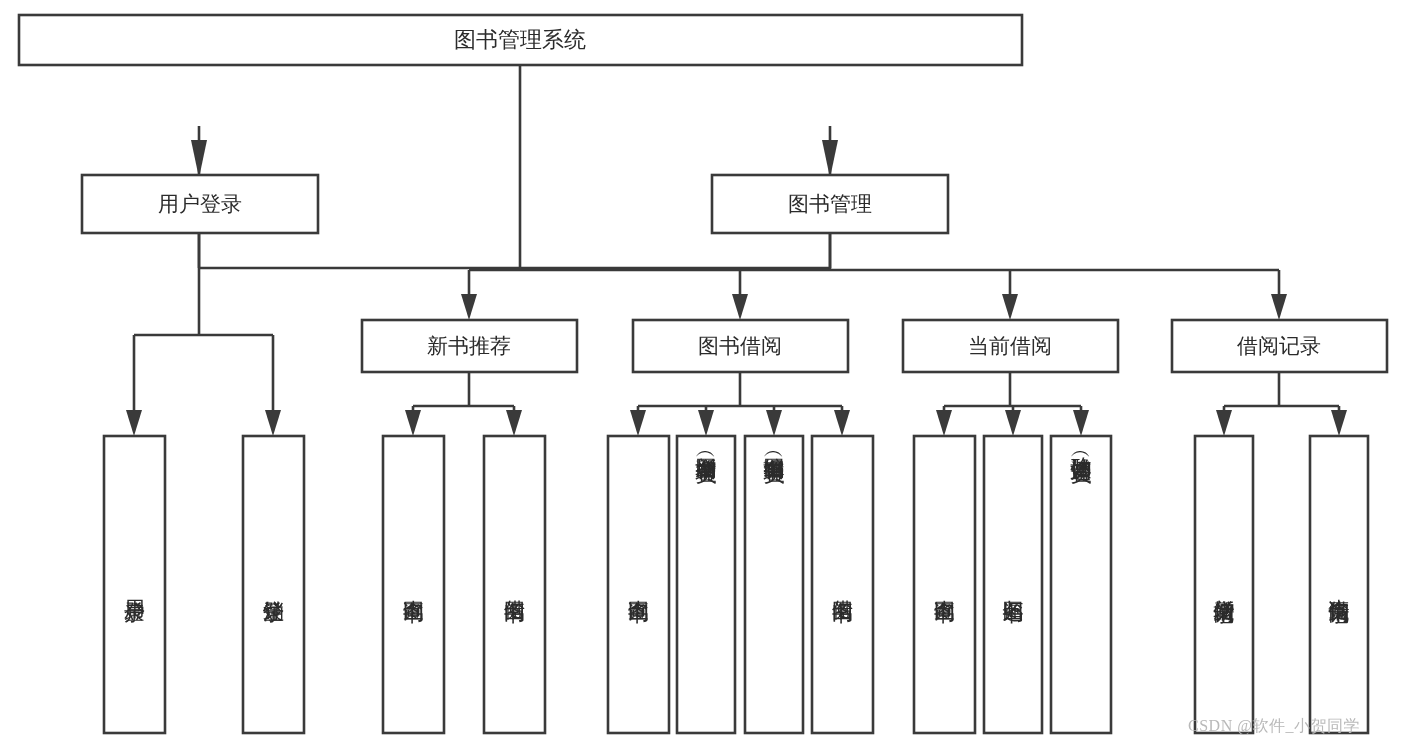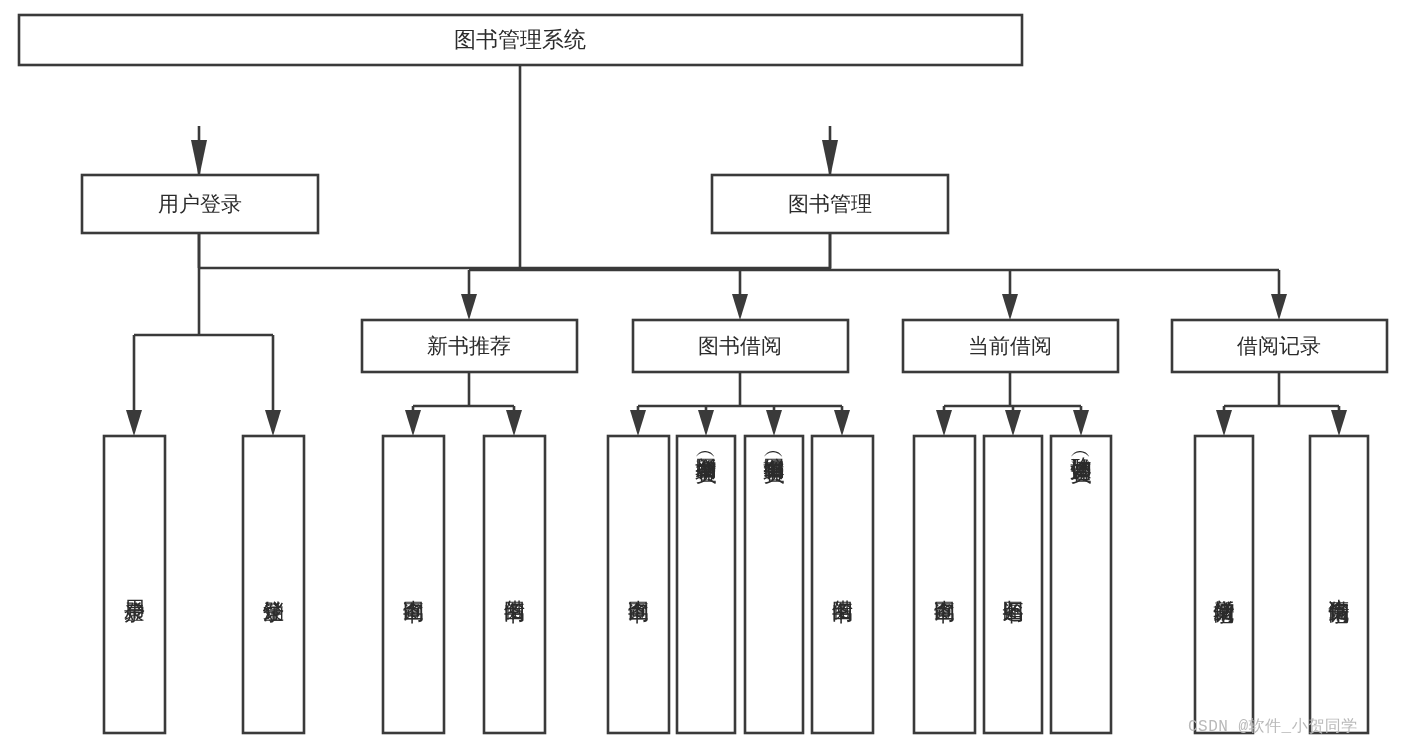--- a/index.html
+++ b/index.html
@@ -69,21 +69,21 @@
     line-height: 1.05;
     color: #2b2b2b;
     letter-spacing: 1px;
     white-space: nowrap;
     pointer-events: none;
   }
   .watermark {
     position: absolute;
     left: 1188px;
     top: 716px;
-    font-family: Liberation Mono, monospace;
+    font-family: Liberation Serif, serif;
     font-size: 16px;
     color: #b9b9b9;
     white-space: nowrap;
     letter-spacing: 0.5px;
   }
 </style>
 </head>
 <body>
 
 <div id="diagram-root">

